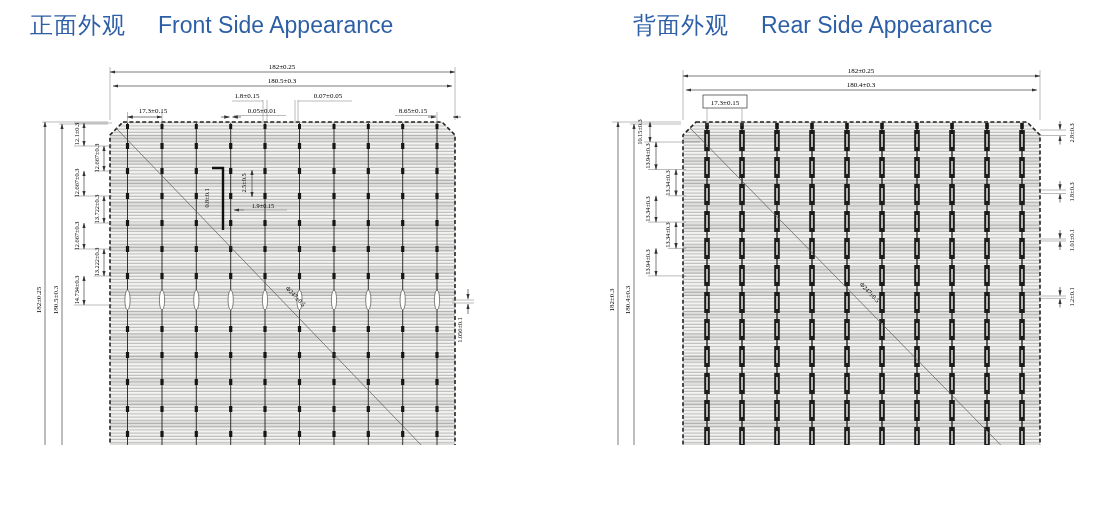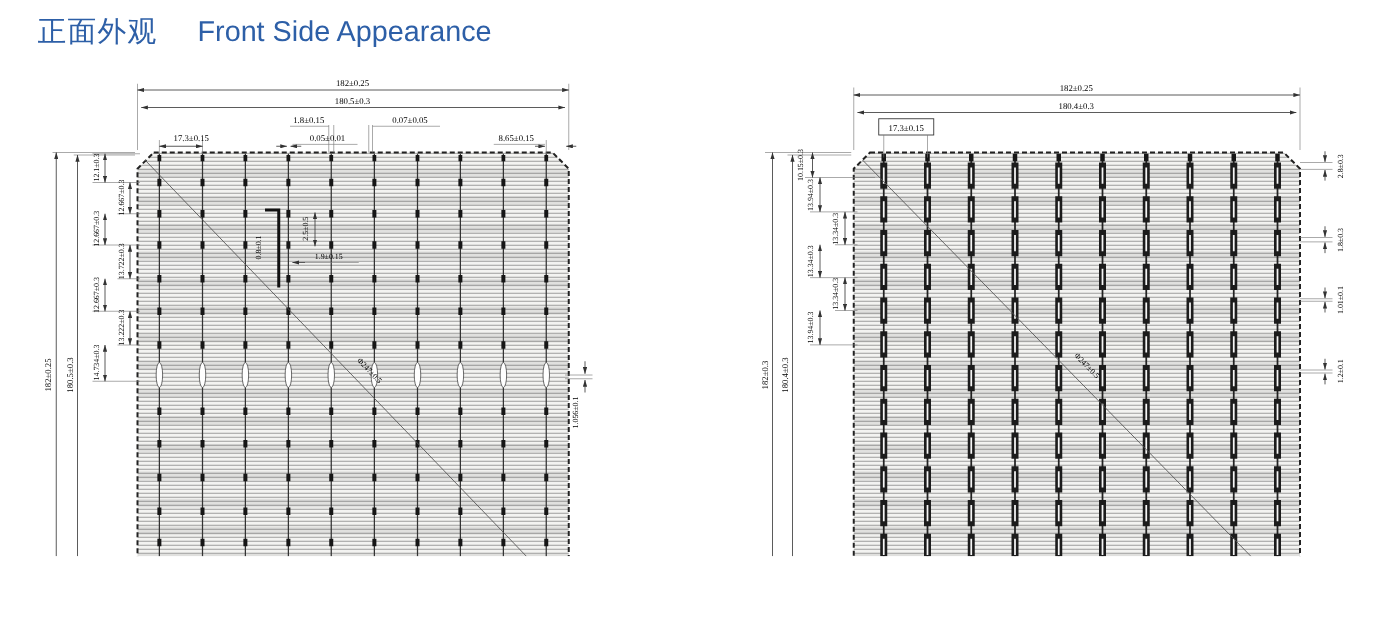--- a/index.html
+++ b/index.html
@@ -28,20 +28,23 @@
   .boxlbl{fill:#fff;stroke:#333;stroke-width:.7;}
 </style>
 </head>
 <body>
 
 <div class="page">
 
   <div class="title front-title">
     <span class="zh">正面外观</span><span class="en">Front Side Appearance</span>
   </div>
+  <div class="title rear-title">
+    <span class="zh">背面外观</span><span class="en">Rear Side Appearance</span>
+  </div>
 
   <svg class="draw" width="1114" height="507" viewBox="0 0 1114 507">
     <defs>
       <pattern id="fing" width="6" height="3.2" patternUnits="userSpaceOnUse">
         <rect width="6" height="3.2" fill="#f3f3f1"></rect>
         <line x1="0" y1="1" x2="6" y2="1" stroke="#9a9a9a" stroke-width="0.75"></line>
       </pattern>
       <pattern id="band" width="8" height="22" patternUnits="userSpaceOnUse">
         <rect y="3" width="8" height="7" fill="rgba(60,60,60,0.10)"></rect>
       </pattern>

